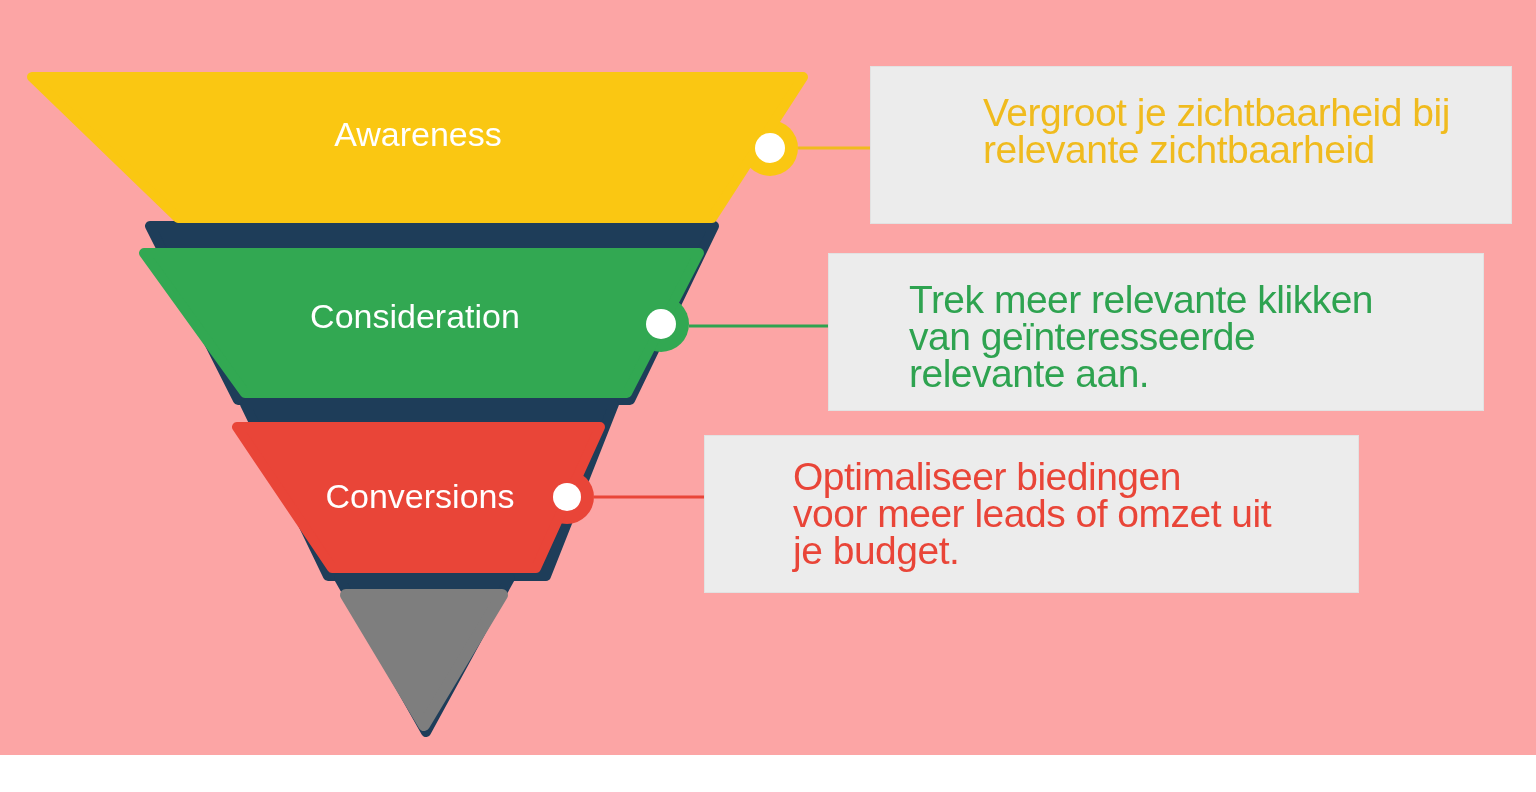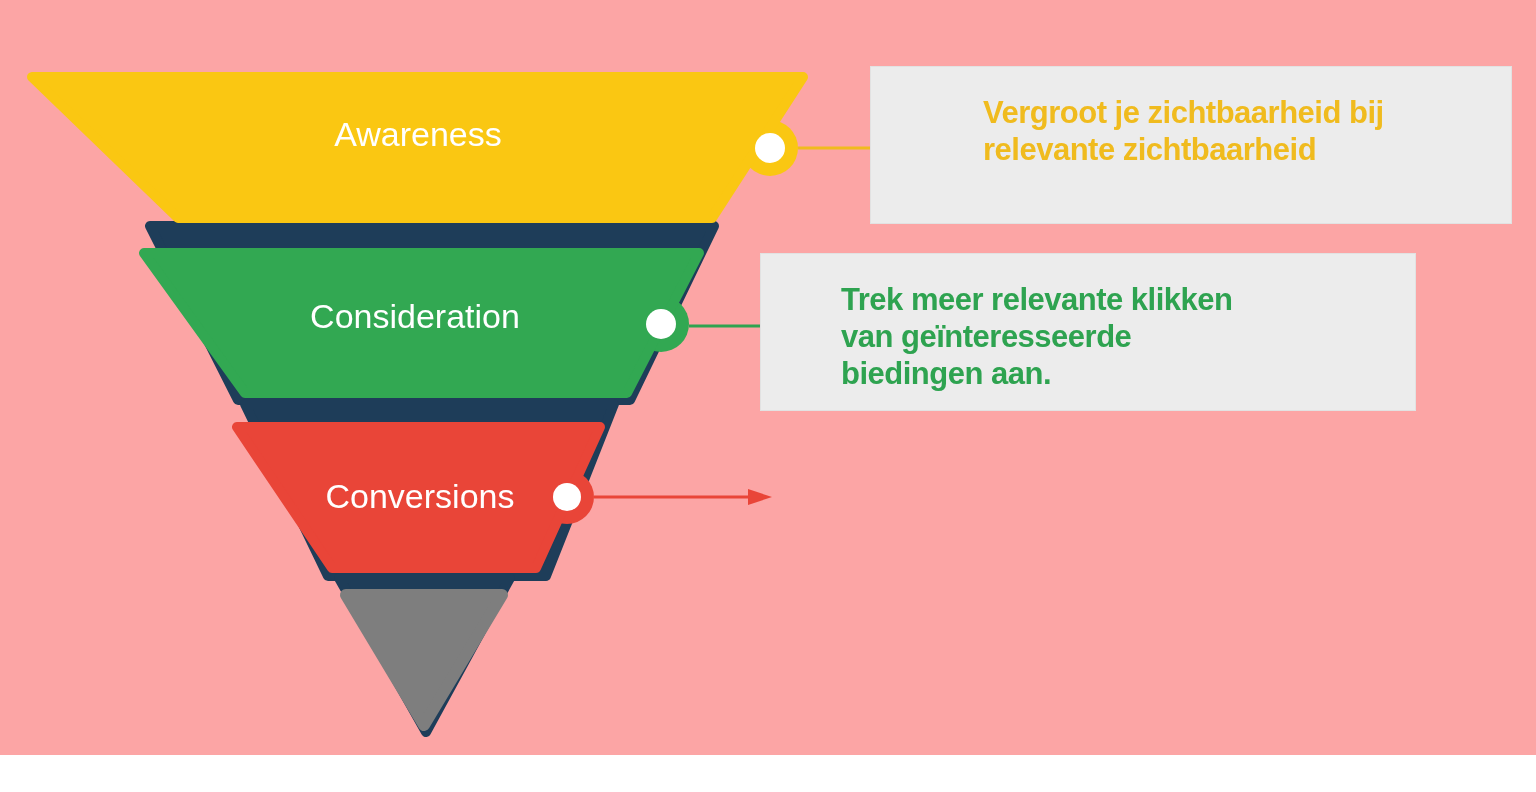--- a/index.html
+++ b/index.html
@@ -25,29 +25,29 @@
     font-size: 34px;
     fill: #ffffff;
   }
   .note {
     position: absolute;
     background: #ECECEC;
     border: 1px solid #E2E2E2;
     box-sizing: border-box;
   }
   .note-text {
-    font-weight: bold;
-    font-size: 31px;
+    font-weight: normal;
+    font-size: 39px;
     line-height: 37px;
     letter-spacing: -0.5px;
   }
   .note-line { white-space: nowrap; }
   .note-awareness     { left: 870px; top: 66px;  width: 642px; height: 158px; padding: 27px 8px 0 112px; }
   .note-awareness .note-text     { color: #F0BB1E; }
-  .note-consideration { left: 760px; top: 253px; width: 656px; height: 158px; padding: 27px 8px 0 80px; }
+  .note-consideration { left: 828px; top: 253px; width: 656px; height: 158px; padding: 27px 8px 0 80px; }
   .note-consideration .note-text { color: #2EA350; }
   .note-conversions   { left: 704px; top: 435px; width: 655px; height: 158px; padding: 22px 8px 0 88px; }
   .note-conversions .note-text   { color: #E94538; }
 </style>
 </head>
 <body>
 
 <div class="canvas">
 
   <svg class="funnel-svg" width="1536" height="792" viewBox="0 0 1536 792">
@@ -89,18 +89,25 @@
     <div class="note-text">
       <div class="note-line">Vergroot je zichtbaarheid bij</div>
       <div class="note-line">relevante zichtbaarheid</div>
     </div>
   </div>
 
   <div class="note note-consideration">
     <div class="note-text">
       <div class="note-line">Trek meer relevante klikken</div>
       <div class="note-line">van geïnteresseerde</div>
-      <div class="note-line">biedingen aan.</div>
+      <div class="note-line">relevante aan.</div>
     </div>
   </div>
 
+  <div class="note note-conversions">
+    <div class="note-text">
+      <div class="note-line">Optimaliseer biedingen</div>
+      <div class="note-line">voor meer leads of omzet uit</div>
+      <div class="note-line">je budget.</div>
+    </div>
+  </div>
 
 </div>
 
 </body></html>

